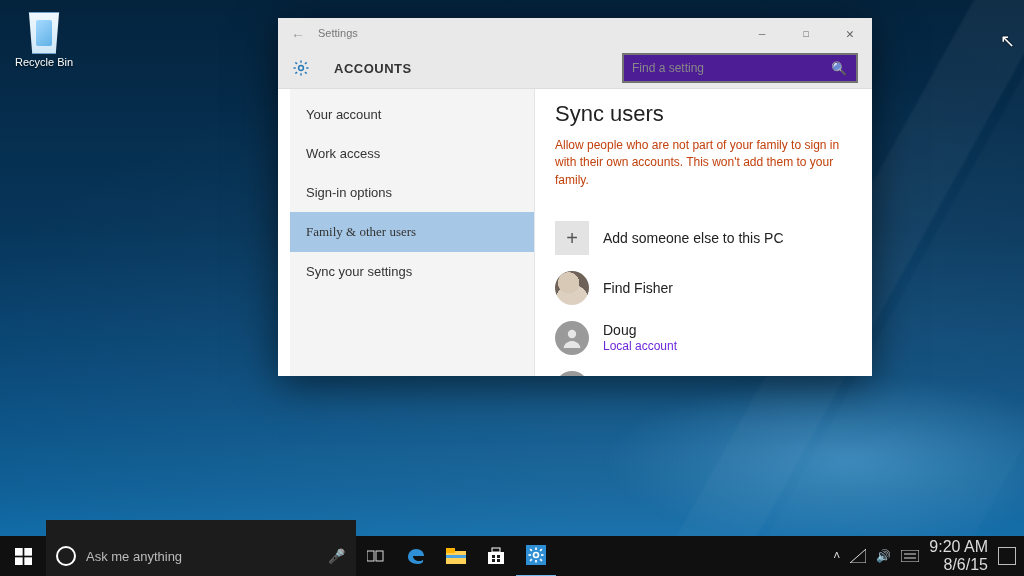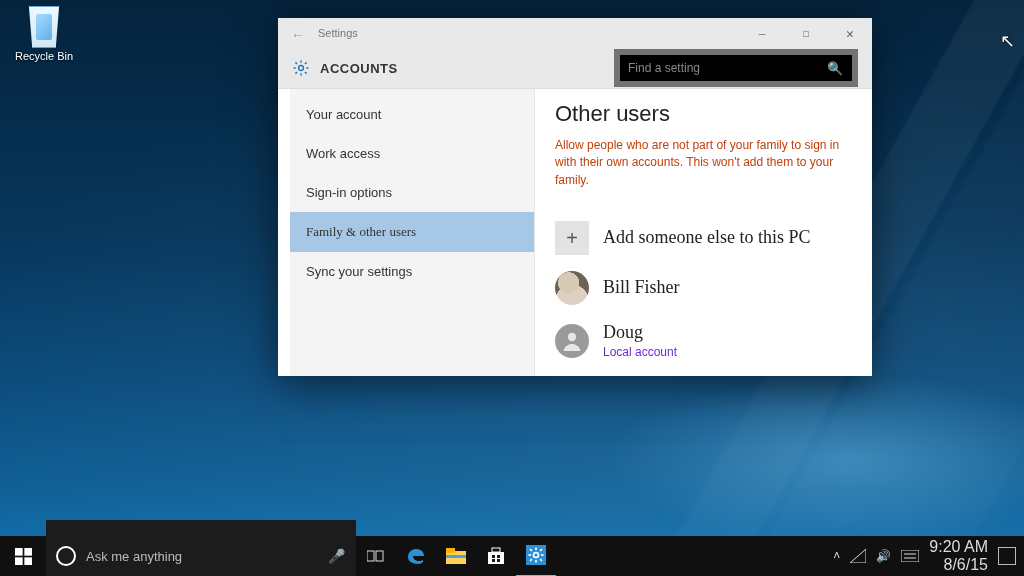--- a/index.html
+++ b/index.html
@@ -43,21 +43,21 @@
   }
 
   
   .cursor {
     position:absolute; left:1000px; top:30px; color:#fff; font-size:18px; pointer-events:none;
     text-shadow: 0 0 2px #000;
   }
 
   
   .desktop-icon {
-    position:absolute; left:8px; top:6px; width:72px; text-align:center;
+    position:absolute; left:8px; top:12px; width:72px; text-align:center;
     color:#fff; font-size:11px; text-shadow: 0 1px 2px rgba(0,0,0,0.8);
   }
   .desktop-icon .bin {
     width:42px; height:42px; margin:0 auto 2px;
     background: linear-gradient(180deg, #f0f8ff 0%, #cfe7f7 100%);
     border-radius: 4px 4px 6px 6px;
     clip-path: polygon(14% 0, 86% 0, 78% 100%, 22% 100%);
     box-shadow: inset 0 0 0 1px rgba(80,140,190,0.8);
     position:relative;
   }
@@ -78,27 +78,27 @@
     font-size:11px; color:#777;
   }
   .titlebar .back { width:40px; text-align:center; color:#999; font-size:14px; }
   .titlebar .title { flex:0 0 auto; }
   .titlebar .spacer { flex:1; }
   .titlebar .winbtn { width:44px; height:30px; display:flex; align-items:center; justify-content:center; color:#666; font-size:11px; font-family:monospace; }
   .titlebar .winbtn.close{ font-size:13px; }
 
   .header {
     height:40px; background:#e9e9e9; display:flex; align-items:center; padding:0 14px;
-    border-bottom:1px solid #ddd; gap:10px;
+    border-bottom:1px solid #ddd; gap:24px;
   }
   .header .gear { width:18px; height:18px; }
   .header h1 { font-size:13px; font-weight:600; letter-spacing:0.5px; margin:0; color:#333; }
   .header .search {
-    margin-left:auto; width:216px; height:26px; border:6px solid #737373; display:flex; align-items:center;
-    background:#000000; padding:0 8px; font-size:12px; color:#888;
+    margin-left:auto; width:216px; height:26px; border:2px solid #737373; display:flex; align-items:center;
+    background:#4c1d95; padding:0 8px; font-size:12px; color:#888;
   }
   .header .search .mag { margin-left:auto; color:#888; font-size:13px; }
 
   .body { flex:1; display:flex; min-height:0; }
   .sidebar {
     width:244px; background:#f4f4f4; border-right:1px solid #e4e4e4;
     padding-top:6px;
     margin-left:12px;
   }
   .nav-item {
@@ -118,21 +118,21 @@
     background:#e3e3e3; color:#555;
   }
   .user-row.add .icon { font-size:20px; }
   .user-row.person .icon { border-radius:50%; background:#9a9a9a; }
   .user-row.person.photo .icon {
     background: radial-gradient(circle at 40% 35%, #d8c9b7 0 35%, transparent 36%),
                 radial-gradient(circle at 50% 90%, #ddd0c0 0 48%, transparent 49%),
                 #6e6258;
   }
   .user-row .meta { display:flex; flex-direction:column; line-height:1.3; }
-  .user-row .meta .name { font-size:18px; color:#222;font-family:Liberation Serif, serif; }
+  .user-row .meta .name { font-size:14px; color:#222; }
   .user-row .meta .sub  { font-size:12px; color:#6d28d9; }
 
   
   .silhouette { width:24px; height:24px; }
 
   
   .taskbar {
     position:absolute; left:0; right:0; bottom:0; height:40px;
     background:#101010; display:flex; align-items:center; color:#ccc;
   }
@@ -208,34 +208,34 @@
   <div class="body">
     <div class="sidebar">
       <div class="nav-item">Your account</div>
       <div class="nav-item">Work access</div>
       <div class="nav-item">Sign-in options</div>
       <div class="nav-item selected">Family &amp; other users</div>
       <div class="nav-item">Sync your settings</div>
     </div>
 
     <div class="content">
-      <h2>Other users</h2>
+      <h2>Sync users</h2>
       <p class="desc">Allow people who are not part of your family to sign in with their own accounts. This won't add them to your family.</p>
 
       <div class="user-row add">
         <div class="icon">+</div>
         <div class="meta">
           <span class="name">Add someone else to this PC</span>
         </div>
       </div>
 
       <div class="user-row person photo">
         <div class="icon"></div>
         <div class="meta">
-          <span class="name">Bill Fisher</span>
+          <span class="name">Find Fisher</span>
         </div>
       </div>
 
       <div class="user-row person">
         <div class="icon">
           <svg class="silhouette" viewBox="0 0 24 24">
               <circle cx="12" cy="8" r="4.2" fill="#e6e6e6"></circle>
               <path d="M3.5 22c1-5 5-7 8.5-7s7.5 2 8.5 7" fill="#e6e6e6"></path>
             </svg>
         </div>

